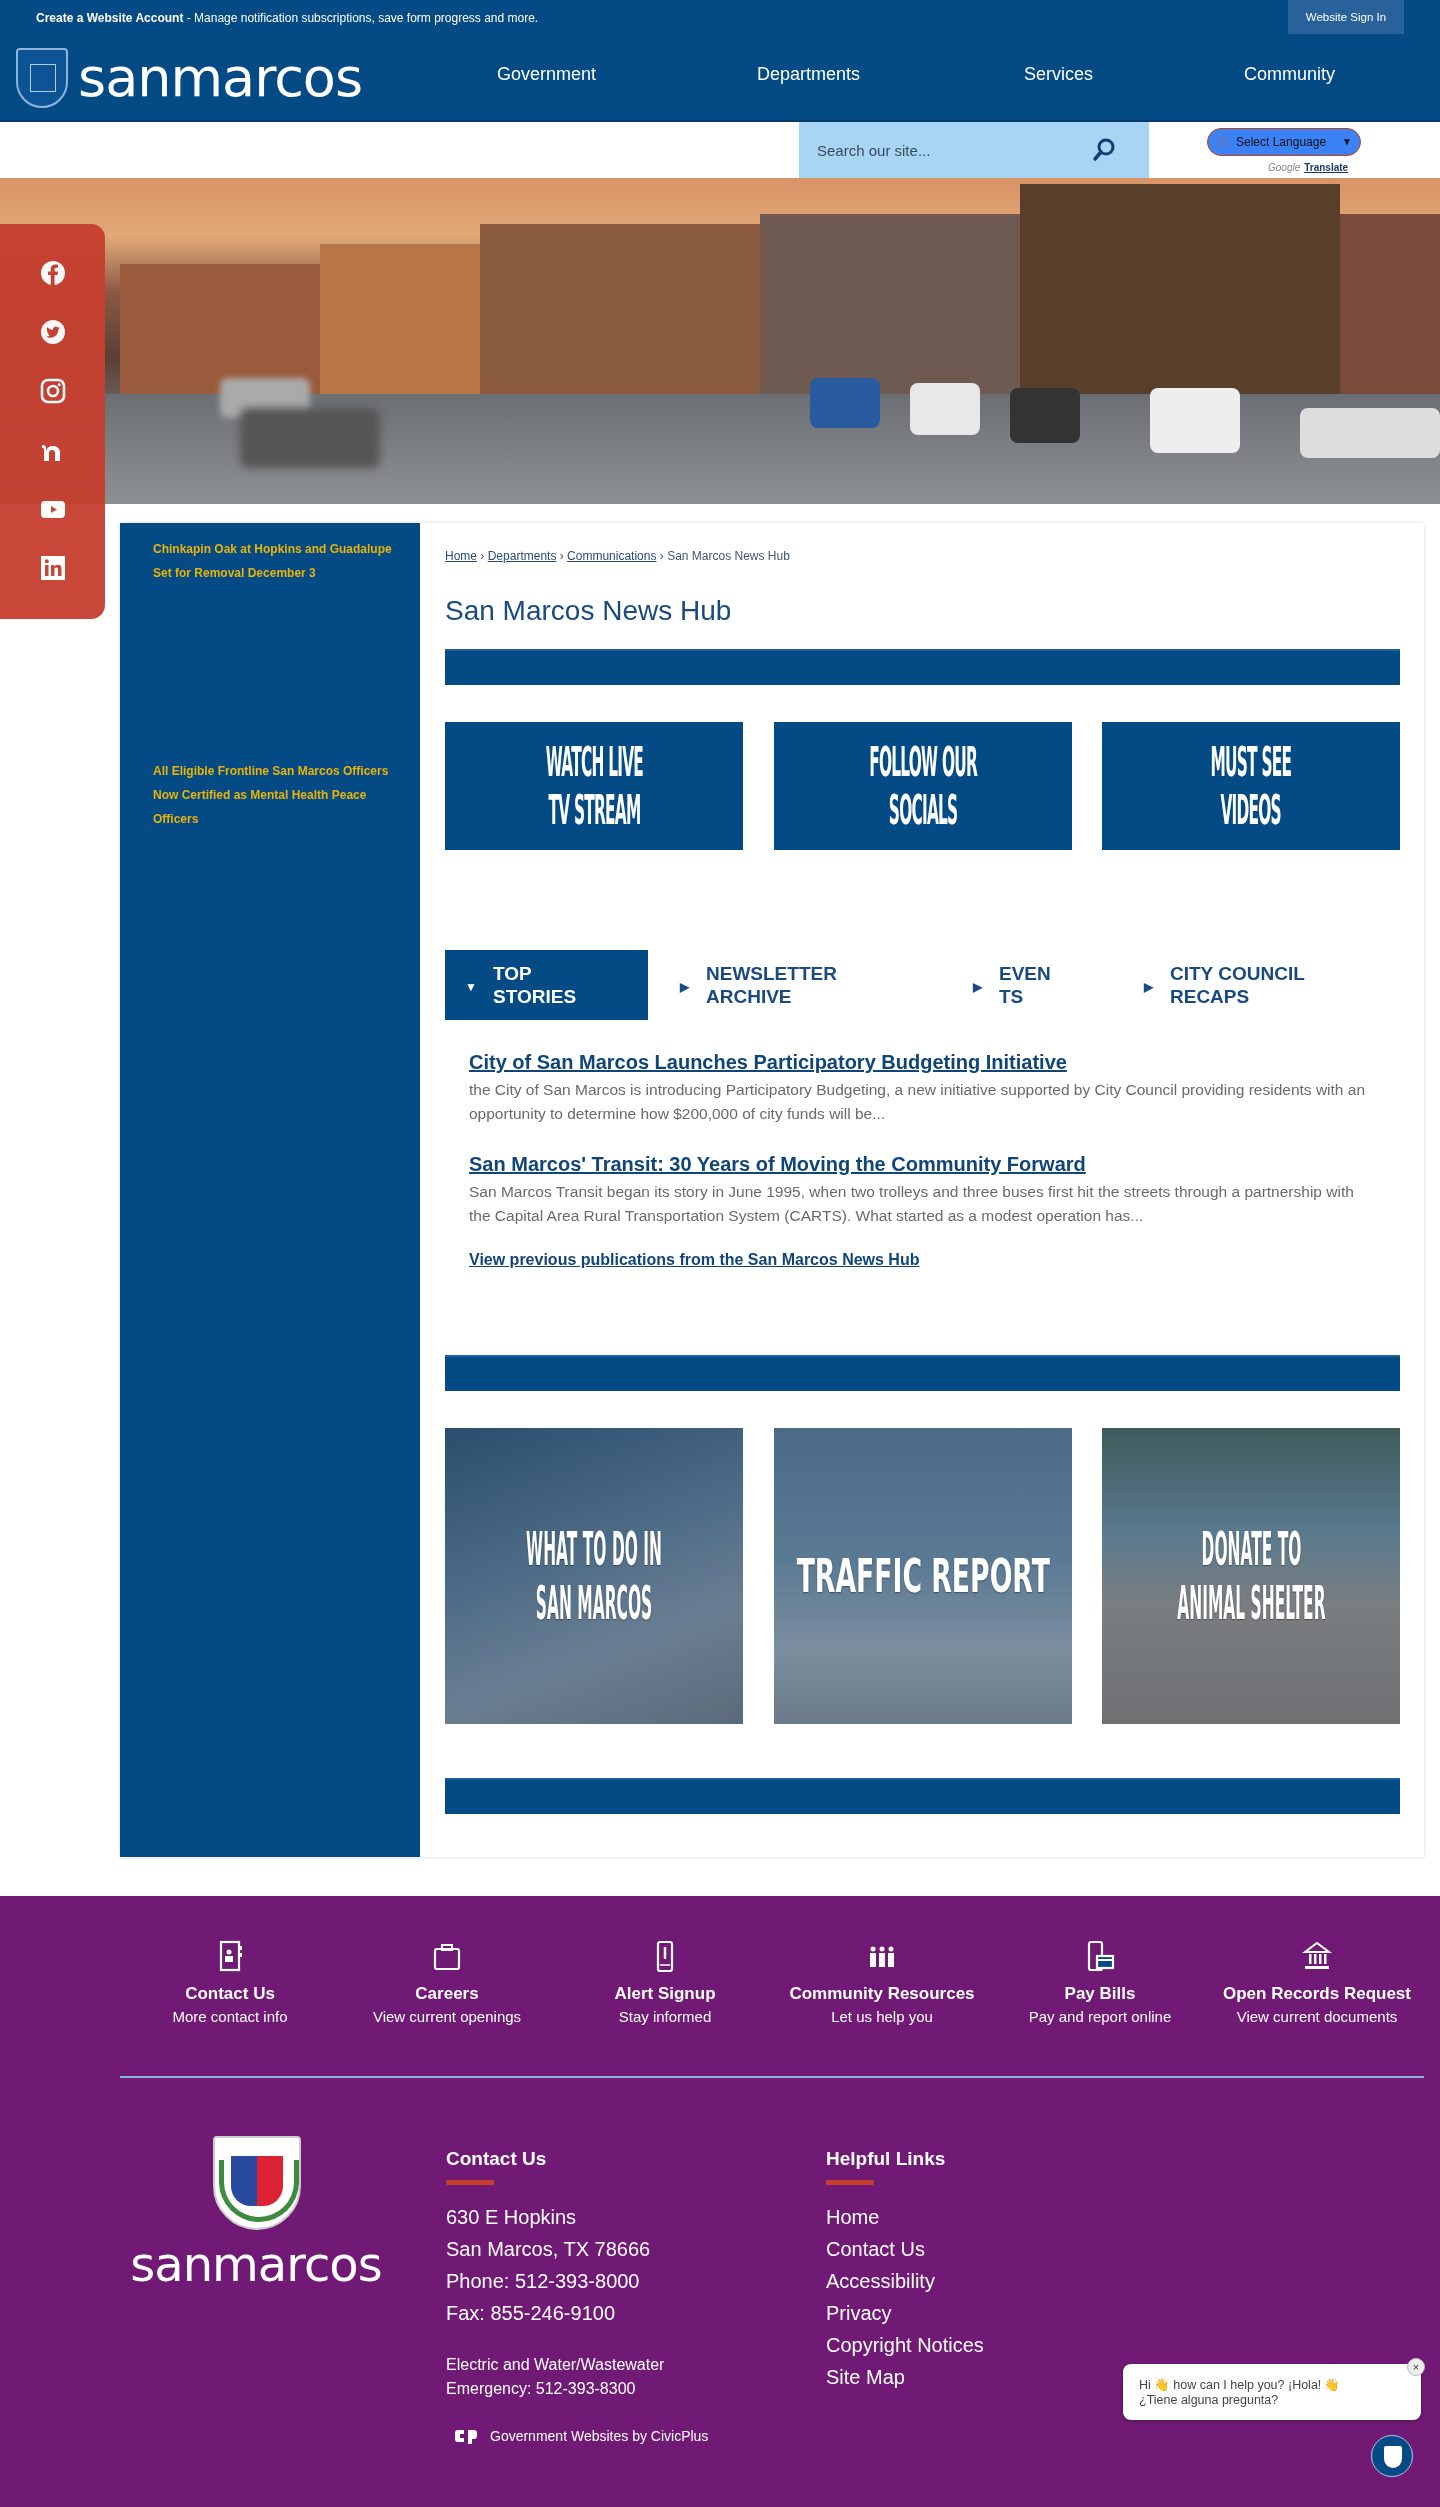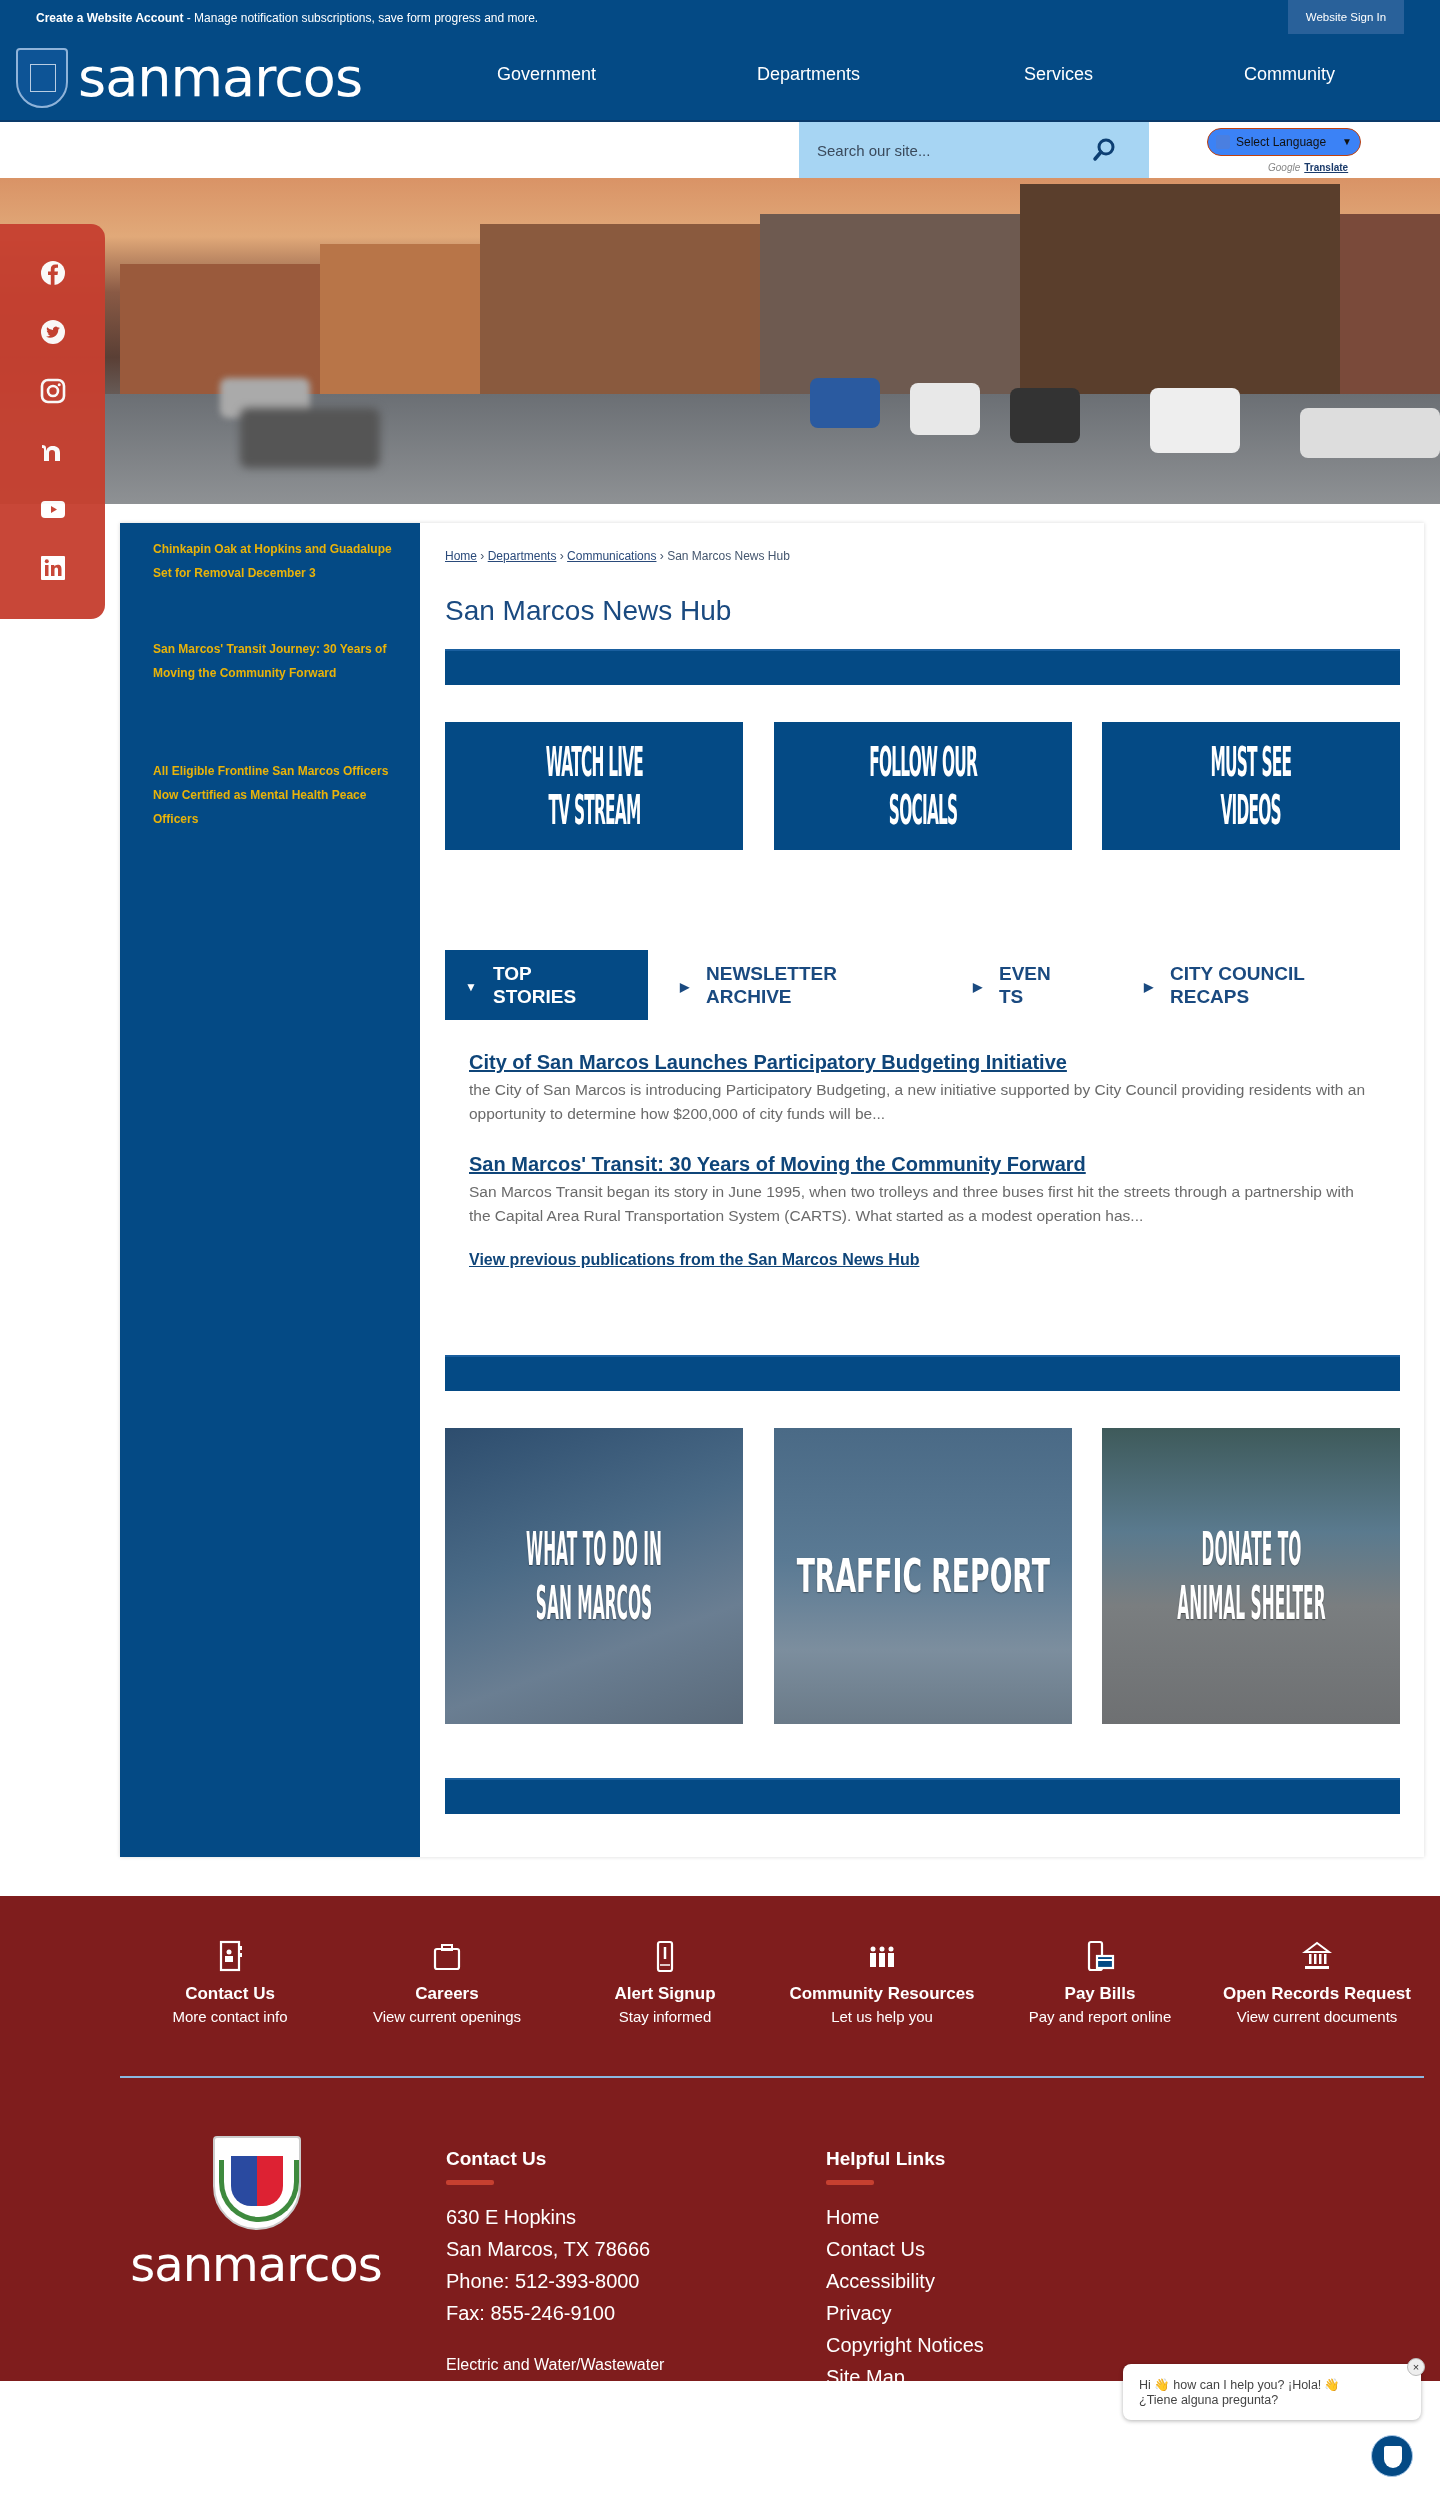--- a/index.html
+++ b/index.html
@@ -45,21 +45,21 @@
 .tab{position:absolute;top:0;height:70px;font-weight:bold;font-size:19px;line-height:23px;color:#1a4a80;padding-top:12px}
 .tab.active{background:#044a85;color:#fff;left:0;width:203px;padding-left:48px}
 .tab .arr{position:absolute;left:-26px;top:26px;font-size:12px}
 .tab.active .arr{left:20px;top:26px;color:#fff}
 .story{position:absolute;left:24px;width:910px}
 .story h3{font-size:20px;color:#0f4579;text-decoration:underline;font-weight:bold;margin-bottom:4px}
 .story p{font-size:15.5px;color:#6a6a6a;line-height:24px}
 .viewprev{position:absolute;left:24px;top:728px;font-size:16px;color:#0f4579;font-weight:bold;text-decoration:underline}
 .photo{position:absolute;top:905px;width:298px;height:296px;color:#fff;display:flex;align-items:center;justify-content:center;text-align:center;font-family:"DejaVu Sans",sans-serif;font-weight:bold;font-size:46px;line-height:54px;overflow:hidden}
 .photo span{display:inline-block;transform:scaleX(.58);white-space:nowrap;text-shadow:0 1px 2px rgba(0,0,0,.4)}
-.footer{position:absolute;left:0;top:1896px;width:1440px;height:485px;background:#7f1d1d;color:#fff}
+.footer{position:absolute;left:0;top:1896px;width:1440px;height:611px;background:#701a75;color:#fff}
 .qlink{position:absolute;top:44px;width:200px;text-align:center}
 .qlink .ic{width:30px;height:32px;margin:0 auto 8px}
 .qlink .t{font-size:17px;font-weight:bold}
 .qlink .s{font-size:15px;margin-top:4px}
 .fdiv{position:absolute;left:120px;top:180px;width:1304px;height:2px;background:#8ab8e0}
 .fcol h4{font-size:19px;font-weight:bold;margin-bottom:0}
 .fcol .ul{width:48px;height:5px;background:#c64030;margin:10px 0 16px;border-radius:2px}
 .fcol .li{font-size:20px;line-height:32px}
 .chat{position:absolute;left:1123px;top:2364px;width:298px;height:56px;background:#fff;border-radius:8px;box-shadow:0 1px 4px rgba(0,0,0,.3);font-size:12.5px;color:#444;padding:14px 16px;line-height:15px}
 .chat .x{position:absolute;right:-4px;top:-6px;width:18px;height:18px;border-radius:9px;background:#eee;border:1px solid #bbb;font-size:11px;text-align:center;line-height:16px;color:#333}
@@ -156,21 +156,20 @@
         <rect x="5" y="10" width="3.5" height="11" fill="#c64030"></rect>
         <circle cx="6.8" cy="6.3" r="2" fill="#c64030"></circle>
         <path d="M11 10h3.3v1.6c.6-1 1.8-1.9 3.5-1.9 3 0 3.7 2 3.7 4.6V21h-3.5v-6c0-1.4-.3-2.4-1.7-2.4-1.5 0-1.8 1.1-1.8 2.4v6H11z" fill="#c64030"></path>
       </svg>
     </div>
 </div>
 
 <div class="mainwrap">
   <div class="sidebar">
     <div class="item" style="top:14px">Chinkapin Oak at Hopkins and Guadalupe Set for Removal December 3</div>
-    <div class="item" style="top:114px">San Marcos' Transit Journey: 30 Years of Moving the Community Forward</div>
     <div class="item" style="top:236px">All Eligible Frontline San Marcos Officers Now Certified as Mental Health Peace Officers</div>
   </div>
 
   <div class="content">
     <div class="crumbs">
       <a>Home</a>
       <span>›</span>
       <a>Departments</a>
       <span>›</span>
       <a>Communications</a>

